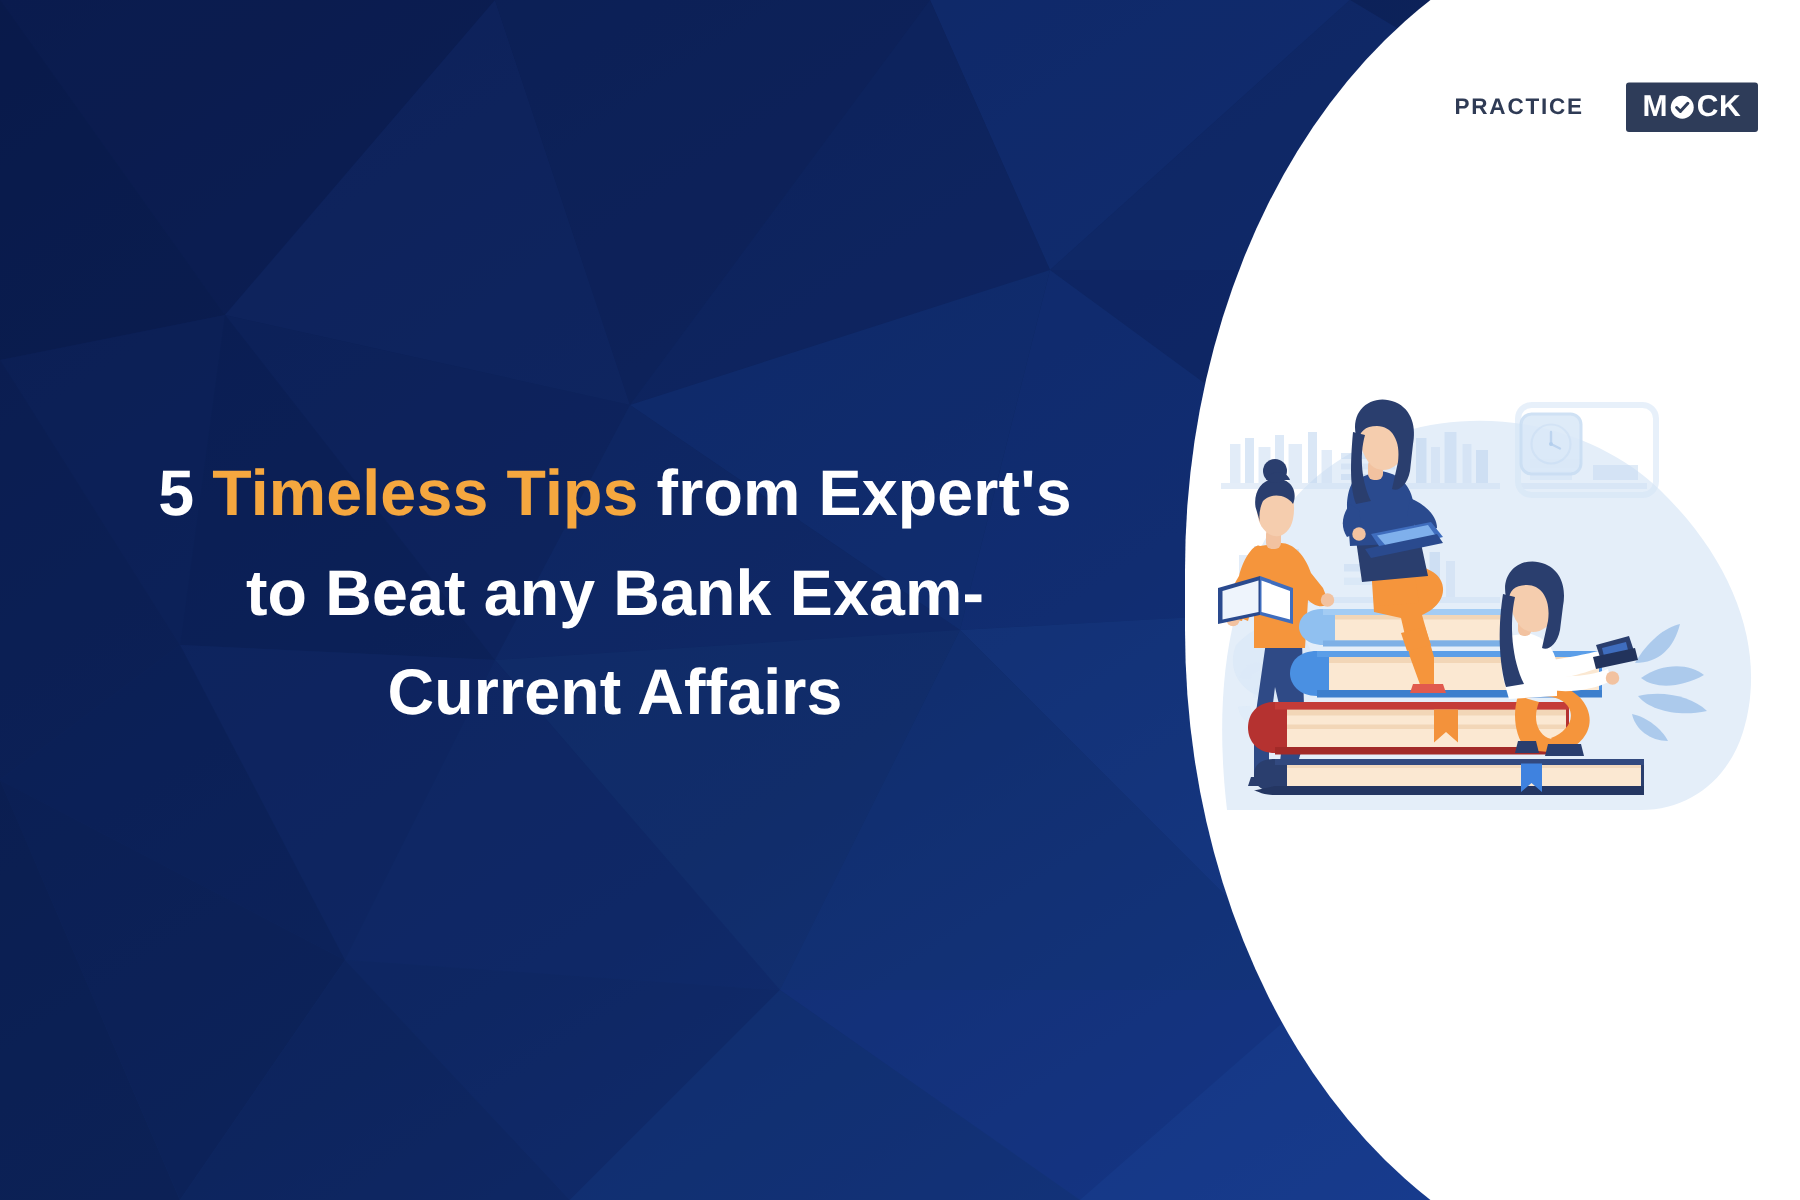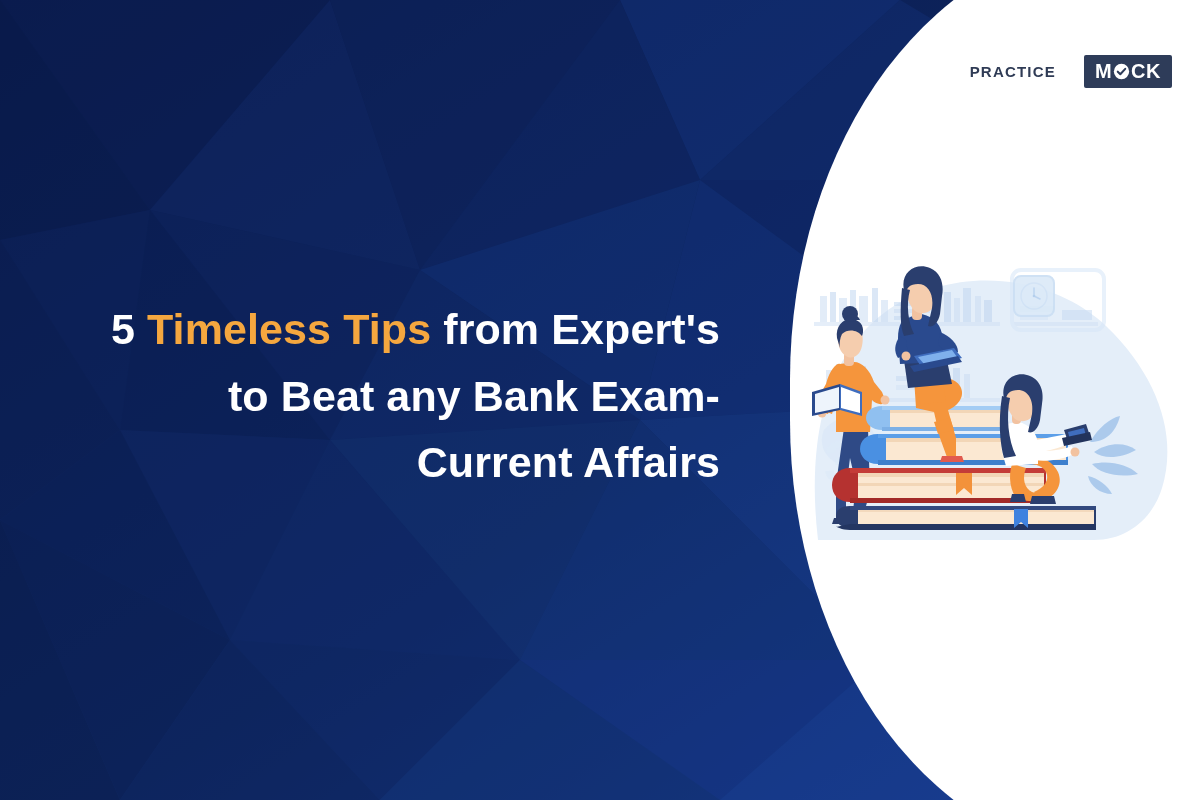--- a/index.html
+++ b/index.html
@@ -42,21 +42,21 @@
     background:#2e3c59; color:#ffffff;
     padding:6px 11px 7px 11px; border-radius:2px;
     font-size:20px; font-weight:700; letter-spacing:0.5px;
     display:flex; align-items:center; line-height:1;
   }
   .logo-mock .ck{ display:inline-flex; margin:0 1px; }
 
   
   .headline-wrap{
     position:absolute; left:0; top:296px; width:820px;
-    text-align:right; z-index:6;
+    text-align:center; z-index:6;
     padding:0 100px;
   }
   .headline{
     font-size:43px; font-weight:700; line-height:1.55;
     color:#ffffff; letter-spacing:0.1px;
   }
   .hl-accent{ color:#f5a73f; }
 
   
   .illustration{

